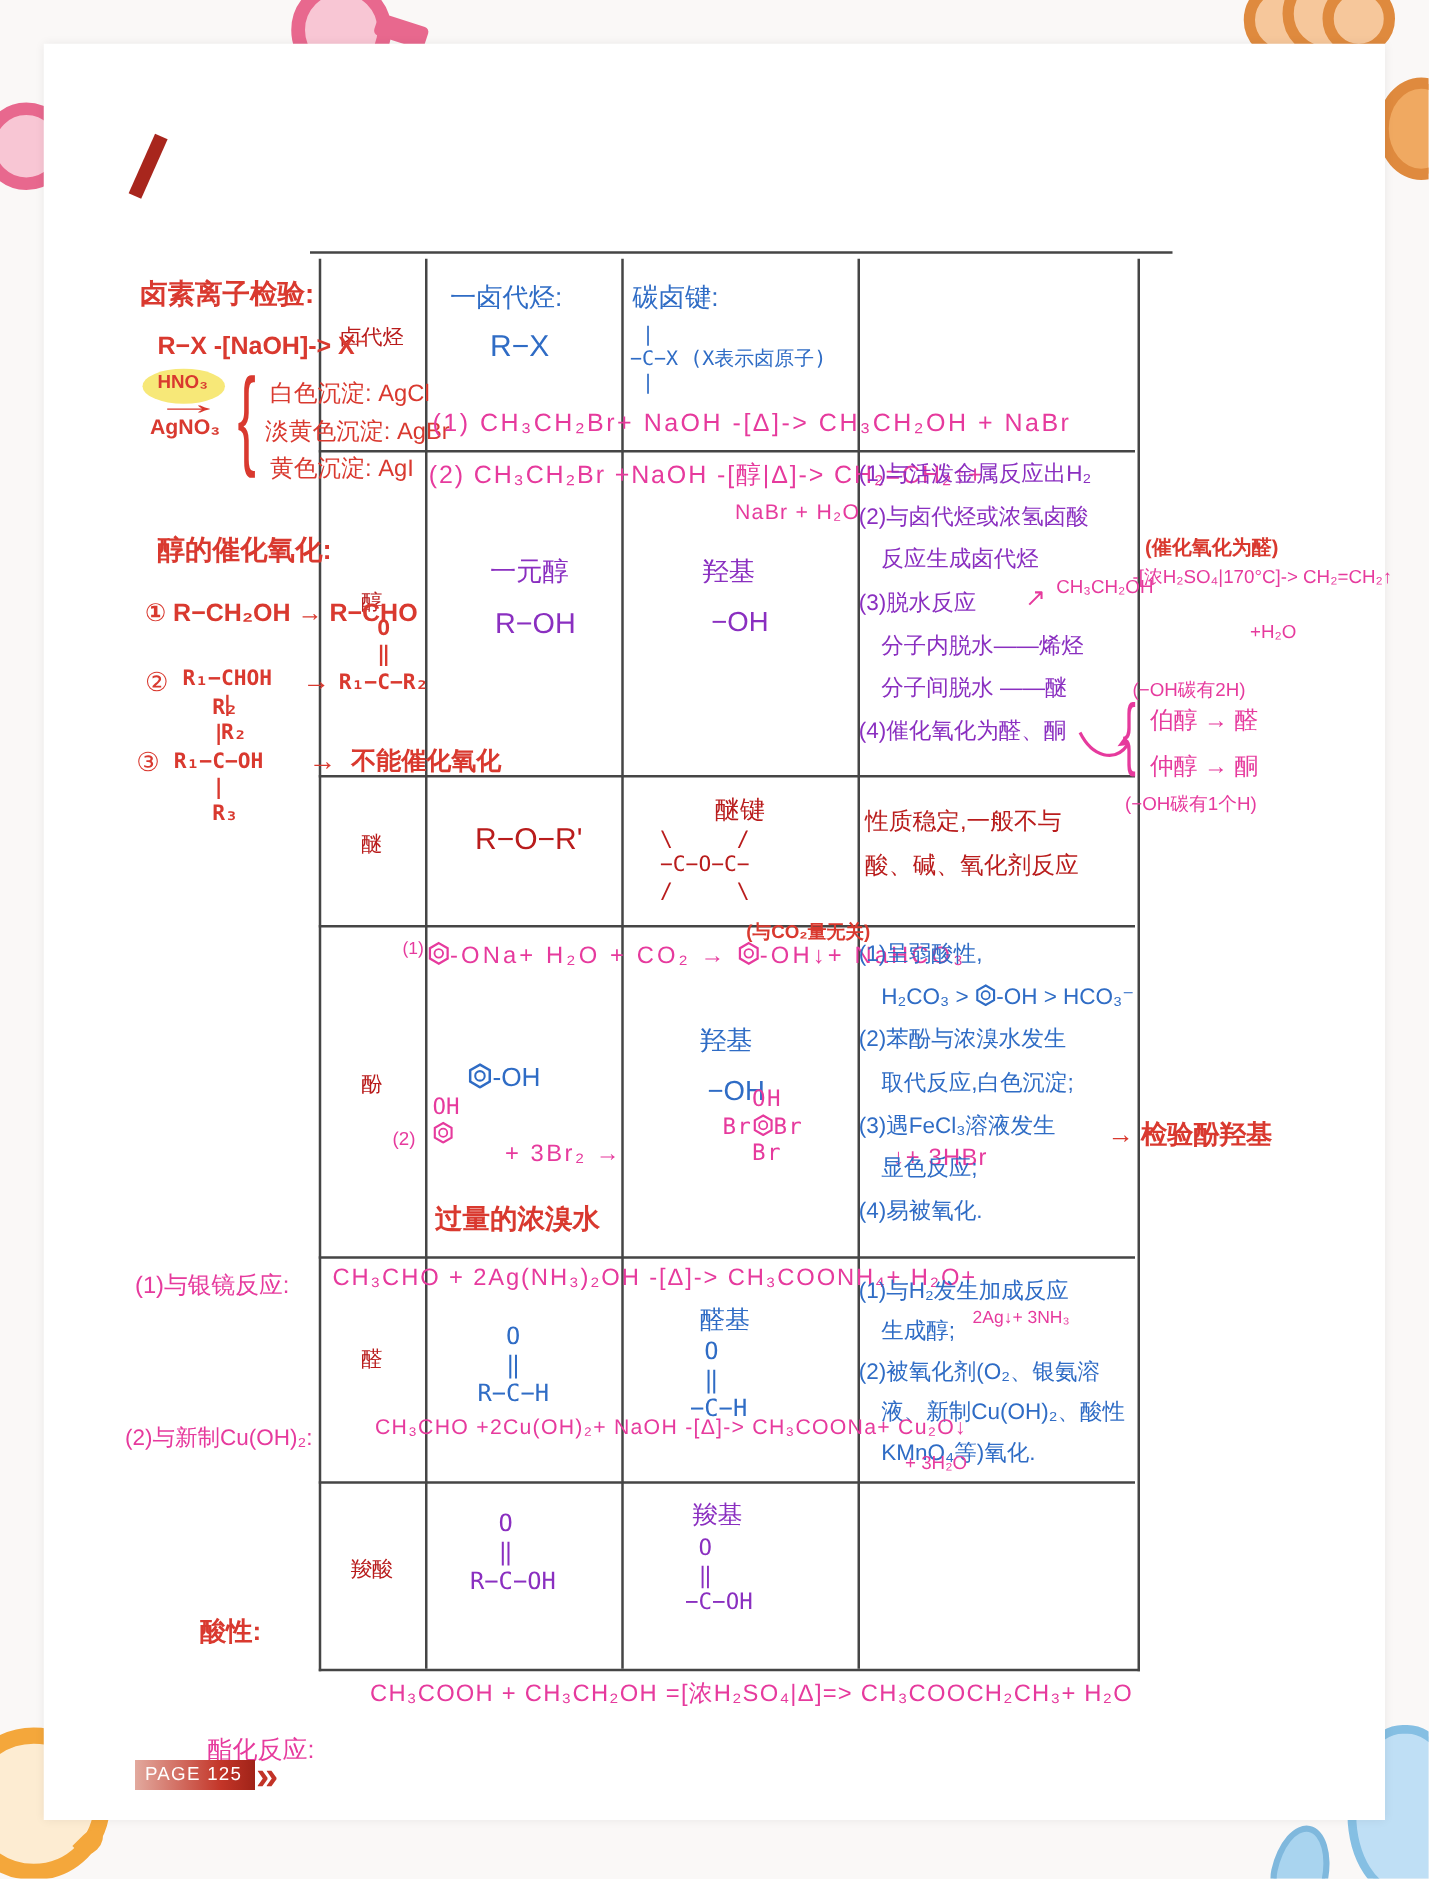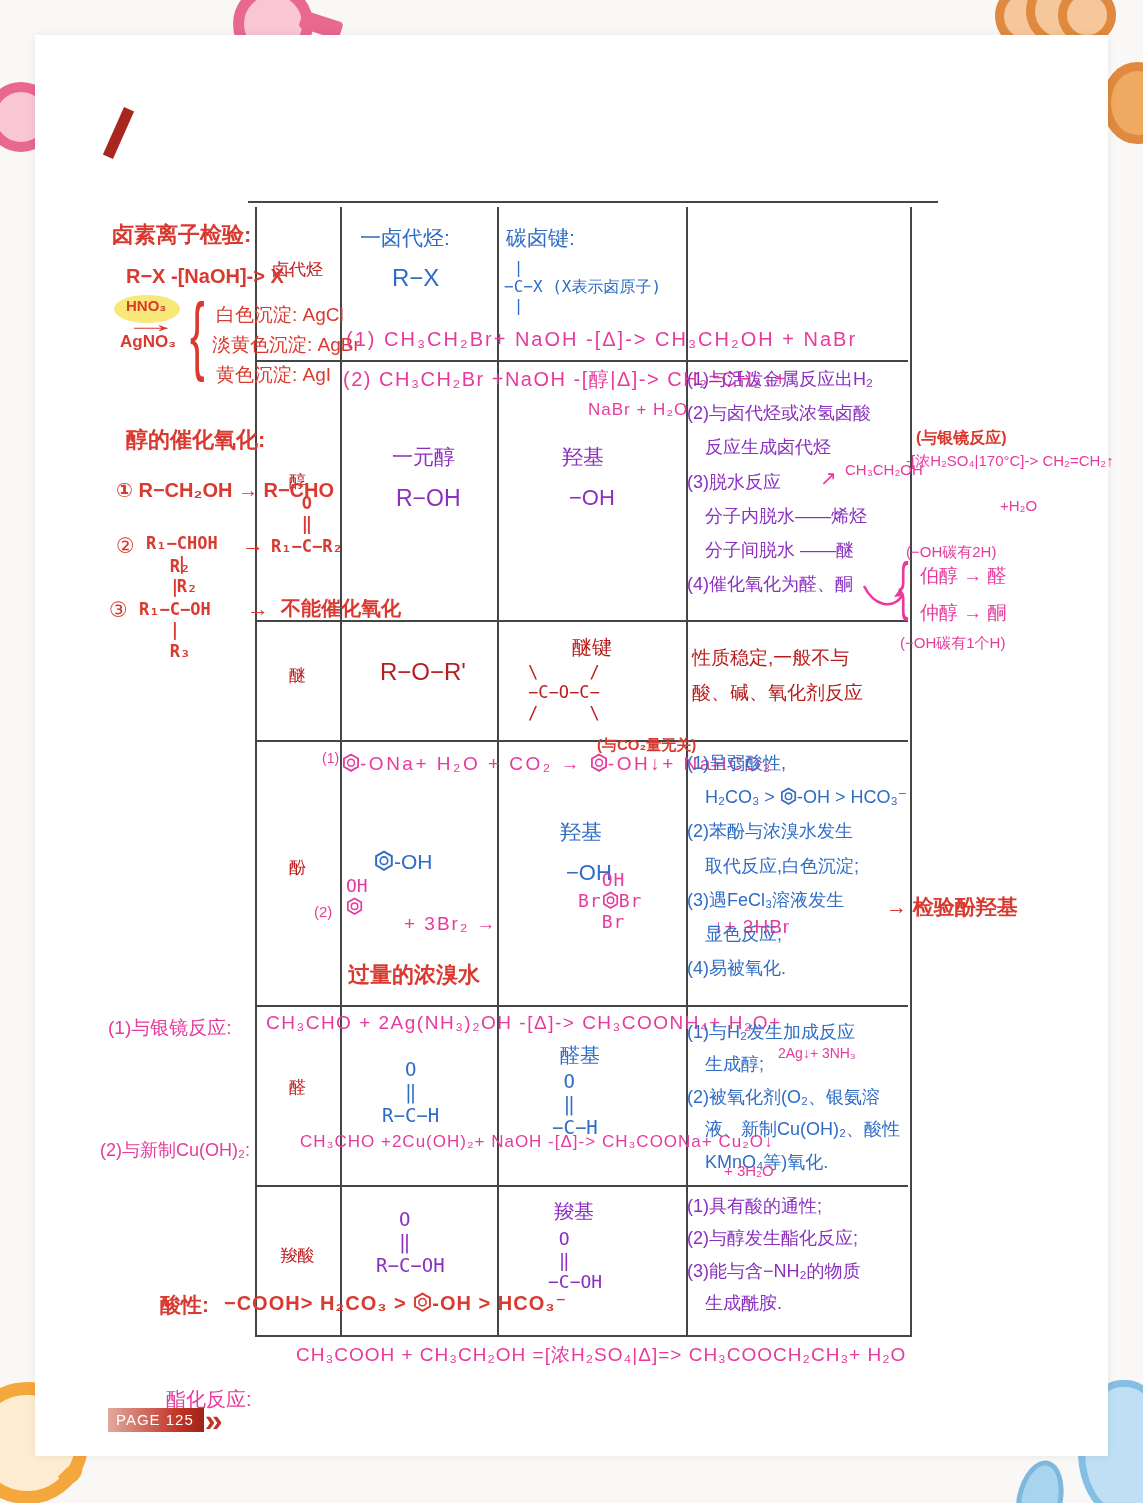--- a/index.html
+++ b/index.html
@@ -113,21 +113,21 @@
   <div class="abs purple" style="left:569px;top:485px;font-size:22px;">−OH</div>
   <div class="abs purple pre" style="left:687px;top:362px;font-size:18px;line-height:1.9;">(1)与活泼金属反应出H₂
 (2)与卤代烃或浓氢卤酸
 　反应生成卤代烃
 (3)脱水反应
 　分子内脱水——烯烃
 　分子间脱水 ——醚
 (4)催化氧化为醛、酮</div>
   <div class="abs pink" style="left:820px;top:466px;font-size:20px;">↗</div>
   <div class="abs pink" style="left:845px;top:461px;font-size:15px;">CH₃CH₂OH</div>
-  <div class="abs red" style="left:916px;top:428px;font-size:16px;font-weight:bold;">(与银镜反应)</div>
+  <div class="abs red" style="left:916px;top:428px;font-size:16px;font-weight:bold;">(催化氧化为醛)</div>
   <div class="abs pink" style="left:906px;top:452px;font-size:15px;white-space:nowrap;">-[浓H₂SO₄|170°C]-&gt; CH₂=CH₂↑</div>
   <div class="abs pink" style="left:1000px;top:497px;font-size:15px;">+H₂O</div>
   <div class="abs pink" style="left:906px;top:543px;font-size:15px;">(−OH碳有2H)</div>
   <div class="abs pink brace" style="left:898px;top:554px;font-size:64px;line-height:1;transform:scaleX(0.5);">{</div>
   <div class="abs pink" style="left:920px;top:563px;font-size:19px;">伯醇 → 醛</div>
   <div class="abs pink" style="left:920px;top:600px;font-size:19px;">仲醇 → 酮</div>
   <div class="abs pink" style="left:900px;top:634px;font-size:15px;">(−OH碳有1个H)</div>
   <svg class="abs pink" style="left:860px;top:580px;width:46px;height:34px;" viewBox="0 0 46 34">
     <path d="M4 6 C14 26, 32 30, 42 16" fill="none" stroke="currentColor" stroke-width="2.5"></path>
     <path d="M42 16 l-8 1 l5.5 -7.5 z" fill="currentColor"></path>
@@ -202,30 +202,22 @@
   <div class="abs pink" style="left:300px;top:1132px;font-size:17px;letter-spacing:1px;white-space:nowrap;">CH₃CHO +2Cu(OH)₂+ NaOH -[Δ]-&gt; CH₃COONa+ Cu₂O↓</div>
   <div class="abs pink" style="left:724px;top:1162px;font-size:15px;">+ 3H₂O</div>
 
   <div class="abs purple pre mono" style="left:376px;top:1208px;font-size:19px;line-height:1.2;">  O
   ‖
 R−C−OH</div>
   <div class="abs purple" style="left:554px;top:1198px;font-size:20px;">羧基</div>
   <div class="abs purple pre mono" style="left:548px;top:1228px;font-size:18px;line-height:1.2;"> O
  ‖
 −C−OH</div>
-  <div class="abs purple pre" style="left:687px;top:1190px;font-size:18px;line-height:1.8;">(1)具有酸的通性;
-(2)与醇发生酯化反应;
-(3)能与含−NH₂的物质
-　生成酰胺.</div>
 
   <div class="abs red" style="left:160px;top:1291px;font-size:21px;font-weight:bold;">酸性:</div>
-  <div class="abs red" style="left:224px;top:1291px;font-size:20px;letter-spacing:1px;white-space:nowrap;font-weight:bold;">−COOH&gt; H₂CO₃ &gt; <svg class="bz" viewBox="0 0 24 26">
-        <polygon points="12,2 21.5,7.5 21.5,18.5 12,24 2.5,18.5 2.5,7.5" fill="none" stroke="currentColor" stroke-width="2.4"></polygon>
-        <circle cx="12" cy="13" r="4.6" fill="none" stroke="currentColor" stroke-width="2"></circle>
-      </svg>-OH &gt; HCO₃⁻</div>
   <div class="abs pink" style="left:166px;top:1344px;font-size:20px;margin-top:42px;">酯化反应:</div>
   <div class="abs pink" style="left:296px;top:1342px;font-size:19px;letter-spacing:1px;white-space:nowrap;">CH₃COOH + CH₃CH₂OH =[浓H₂SO₄|Δ]=&gt; CH₃COOCH₂CH₃+ H₂O</div>
 
   <div class="badge">
     <span class="badge-bg">PAGE 125</span>
     <span class="chev">»</span>
   </div>
 
 </div>
 

